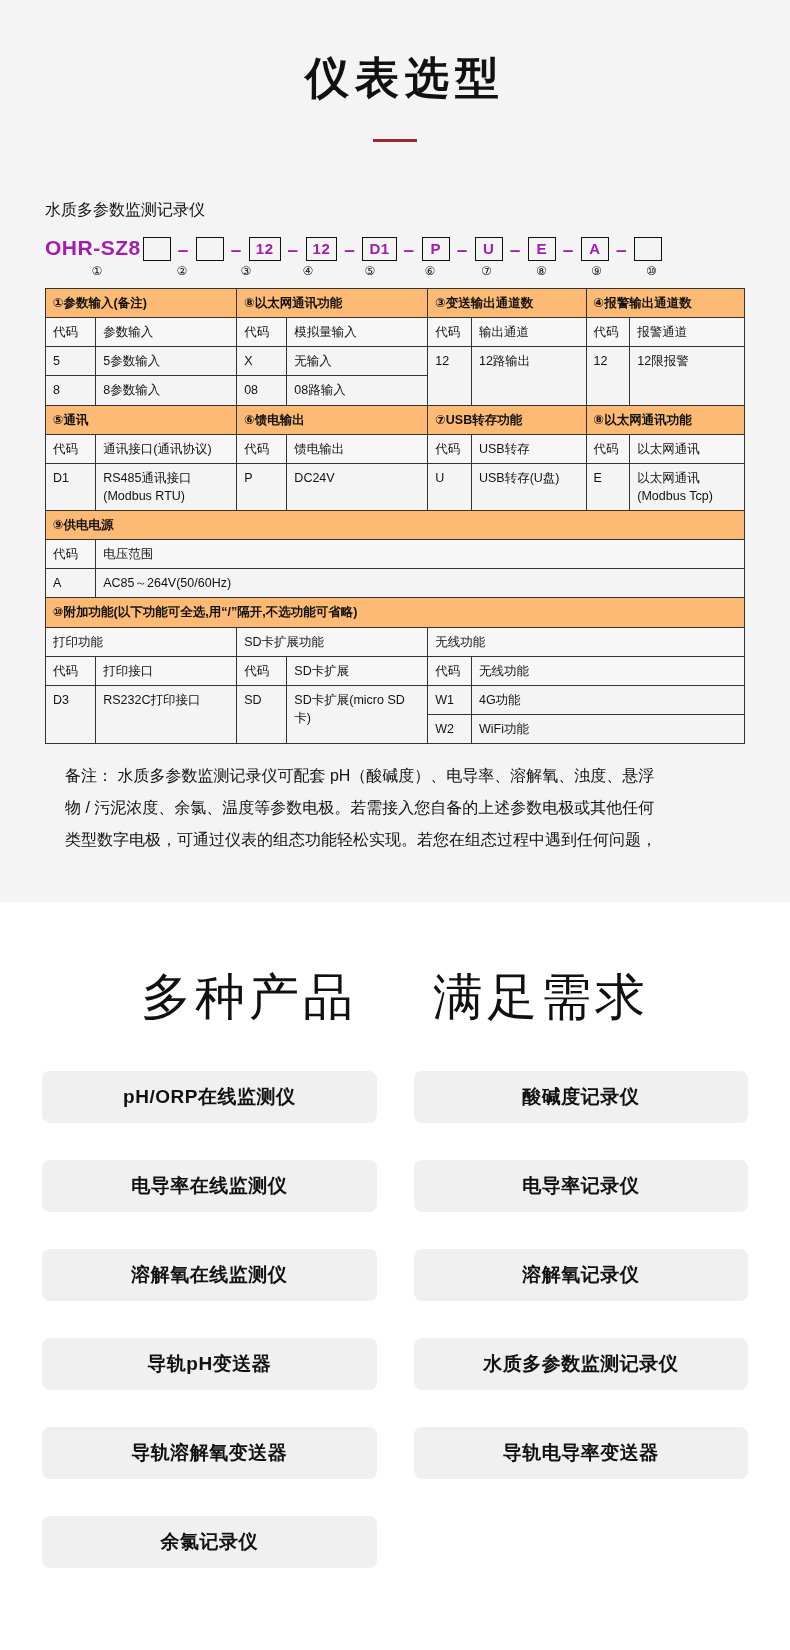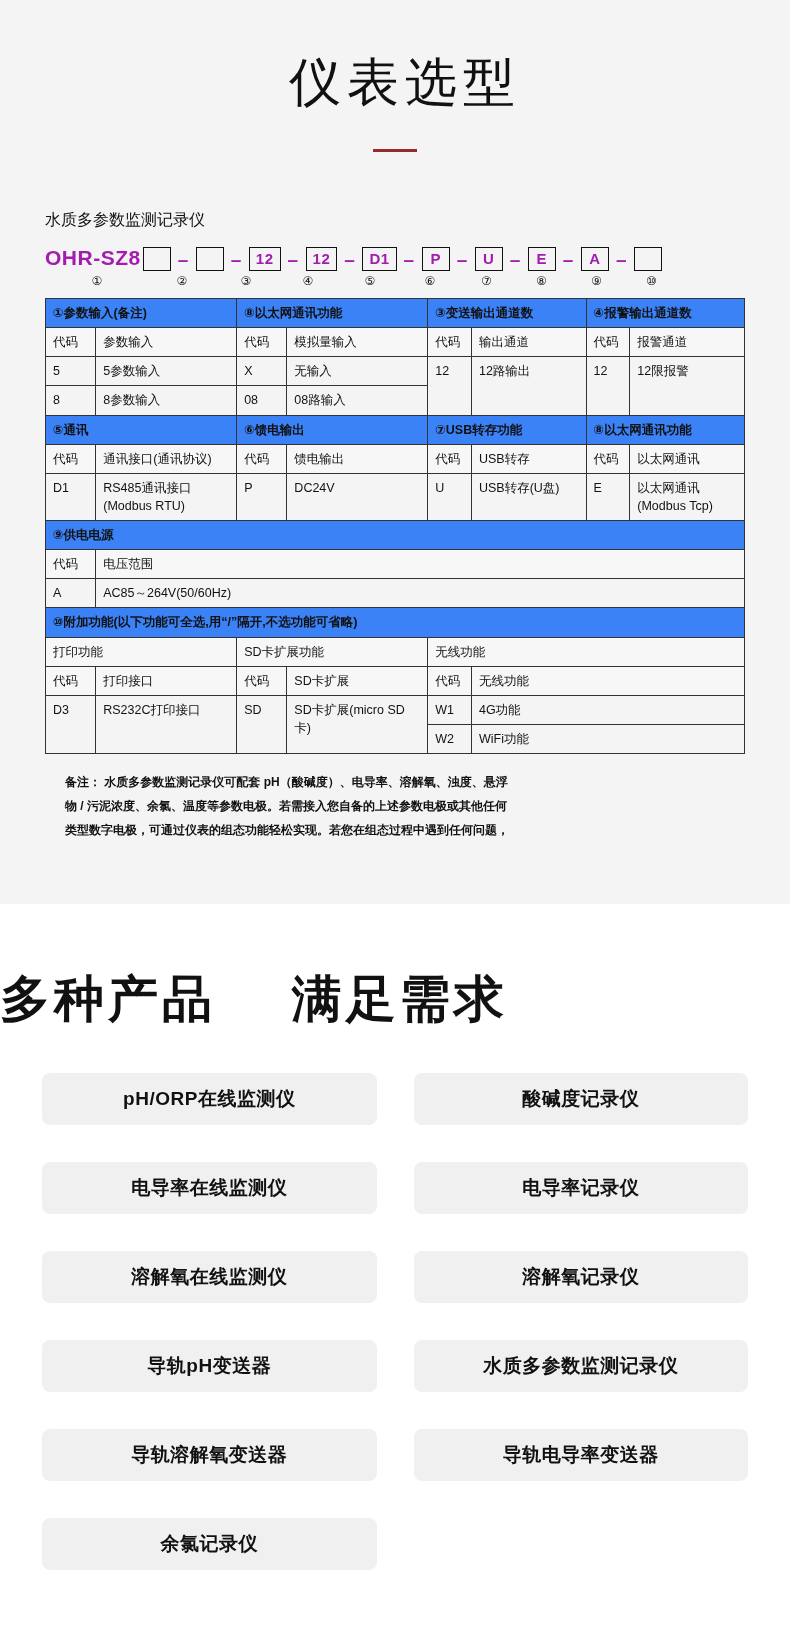--- a/index.html
+++ b/index.html
@@ -12,22 +12,22 @@
   }
   .page{width:790px;position:relative;}
 
   
   .sec-model{
     background:#f4f4f4;
     padding:34px 0 46px 0;
   }
   .big-title{
     text-align:center;
-    font-size:52px;
-    font-weight:normal;
+    font-size:44px;
+    font-weight:bold;
     letter-spacing:6px;
     color:#111;
     margin:16px 0 0 0;
     line-height:1.25;
     padding-left:20px;
   }
   .rule{
     width:44px;height:3px;background:#9a2a2a;margin:34px auto 0 auto;
   }
 
@@ -74,37 +74,36 @@
     margin-top:8px;
     font-size:12.5px;
     color:#111;
   }
   table.spec td{
     border:1px solid #333;
     padding:5px 7px;
     vertical-align:top;
     line-height:1.45;
   }
-  td.hd{background:#3b82f6;font-weight:bold;}
+  td.hd{background:#fdba74;font-weight:bold;}
   td.sub{background:#f7f7f7;}
 
   .remark{
-    width:660px;margin:16px auto 16px auto;
-    font-size:12px;line-height:2.0;color:#111;
+    width:660px;margin:16px auto 0 auto;
+    font-size:16px;line-height:2.0;color:#111;
     text-indent:0;
-    font-weight:bold;
   }
   .remark p{margin:0;}
 
   
   .sec-products{background:#ffffff;padding:44px 0 40px 0;}
   .big-title2{
-    text-align:left;
+    text-align:center;
     font-size:50px;
-    font-weight:bold;
+    font-weight:normal;
     letter-spacing:4px;
     color:#111;
     margin:18px 0 40px 0;
   }
   .big-title2 .gap{display:inline-block;width:40px;}
   .prod-grid{
     width:706px;margin:0 auto;
     display:grid;
     grid-template-columns:1fr 1fr;
     column-gap:26px;

